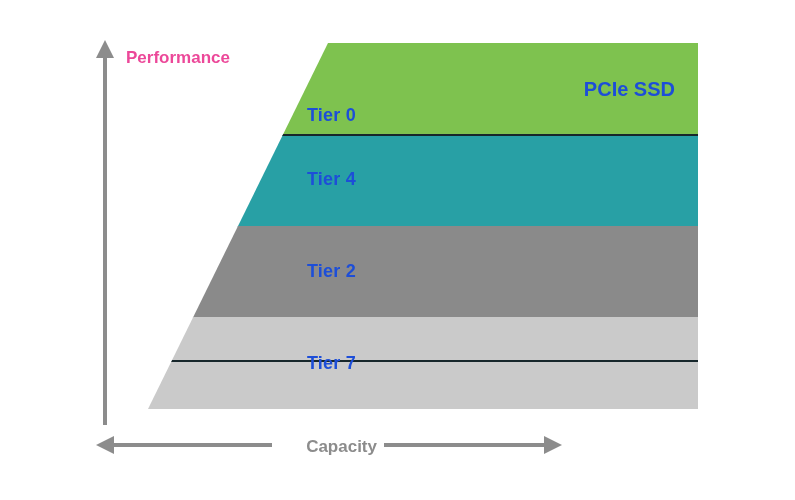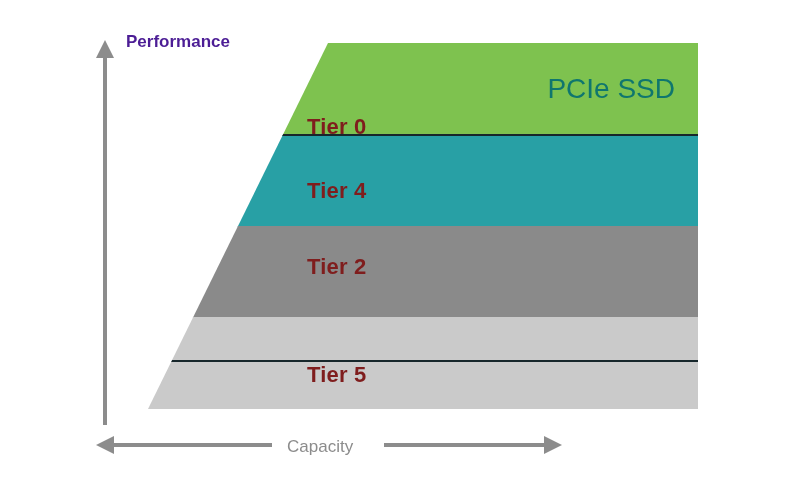--- a/index.html
+++ b/index.html
@@ -18,81 +18,81 @@
   .band{position:absolute;left:0;width:100%;}
   .band-0{top:0;height:93px;}
   .band-1{top:92px;height:92px;}
   .band-2{top:183px;height:92px;}
   .band-3{top:274px;height:92px;}
   .sep{position:absolute;left:0;width:100%;height:2px;}
   .sep-1{top:91px;}
   .sep-2{top:317px;}
   
   .tier-label{
-    position:absolute;color:#7f1d1d;font-size:22px;line-height:22px;
-    font-weight:700;letter-spacing:.2px;white-space:nowrap;margin-top:12px;
+    position:absolute;color:#1d4ed8;font-size:18px;line-height:22px;
+    font-weight:700;letter-spacing:.2px;white-space:nowrap;
   }
   .tier-label-0{left:307px;top:104px;}
   .tier-label-1{left:307px;top:168px;}
-  .tier-label-2{left:307px;top:244px;}
+  .tier-label-2{left:307px;top:260px;}
   .tier-label-3{left:307px;top:352px;}
   .media-label{
-    position:absolute;right:120px;color:#0f766e;font-size:28px;line-height:28px;
-    font-weight:400;white-space:nowrap;text-align:right;
+    position:absolute;right:120px;color:#1d4ed8;font-size:20px;line-height:28px;
+    font-weight:700;white-space:nowrap;text-align:right;
   }
   .media-label-0{top:75px;}
   .media-label-1{top:166px;}
   .media-label-3{top:349px;}
   
   .v-line{position:absolute;left:103px;top:56px;width:4px;height:369px;background:#8C8C8C;}
   .v-head{
     position:absolute;left:96px;top:40px;width:0;height:0;
     border-left:9px solid transparent;border-right:9px solid transparent;
     border-bottom:18px solid #8C8C8C;
   }
   .y-axis-label{
-    position:absolute;left:126px;top:31px;color:#4c1d95;
+    position:absolute;left:126px;top:47px;color:#ec4899;
     font-size:17px;line-height:21px;font-weight:700;white-space:nowrap;text-align:center;
   }
   
   .h-line-left{position:absolute;left:114px;top:443px;width:158px;height:4px;background:#8C8C8C;}
   .h-head-left{
     position:absolute;left:96px;top:436px;width:0;height:0;
     border-top:9px solid transparent;border-bottom:9px solid transparent;
     border-right:18px solid #8C8C8C;
   }
   .h-line-right{position:absolute;left:384px;top:443px;width:160px;height:4px;background:#8C8C8C;}
   .h-head-right{
     position:absolute;left:544px;top:436px;width:0;height:0;
     border-top:9px solid transparent;border-bottom:9px solid transparent;
     border-left:18px solid #8C8C8C;
   }
   .x-axis-label{
-    position:absolute;left:287px;top:436px;width:90px;text-align:left;
-    color:#8C8C8C;font-size:17px;line-height:21px;font-weight:400;white-space:nowrap;
+    position:absolute;left:287px;top:436px;width:90px;text-align:right;
+    color:#8C8C8C;font-size:17px;line-height:21px;font-weight:700;white-space:nowrap;
   }
 </style>
 </head>
 <body>
 
 <div class="stage">
 
   <div class="shape">
     <div class="band band-0" style="background-color: rgb(126, 194, 79);"></div>
     <div class="band band-1" style="background-color: rgb(40, 160, 165);"></div>
     <div class="band band-2" style="background-color: rgb(138, 138, 138);"></div>
     <div class="band band-3" style="background-color: rgb(202, 202, 202);"></div>
     <div class="sep sep-1" style="background-color: rgb(23, 39, 43);"></div>
     <div class="sep sep-2" style="background-color: rgb(23, 39, 43);"></div>
   </div>
 
   <div class="tier-label tier-label-0">Tier 0</div>
   <div class="tier-label tier-label-1">Tier 4</div>
   <div class="tier-label tier-label-2">Tier 2</div>
-  <div class="tier-label tier-label-3">Tier 5</div>
+  <div class="tier-label tier-label-3">Tier 7</div>
 
   <div class="media-label media-label-0">PCIe SSD</div>
 
   <div class="v-head"></div>
   <div class="v-line"></div>
   <div class="y-axis-label">Performance</div>
 
   <div class="h-head-left"></div>
   <div class="h-line-left"></div>
   <div class="x-axis-label">Capacity</div>

